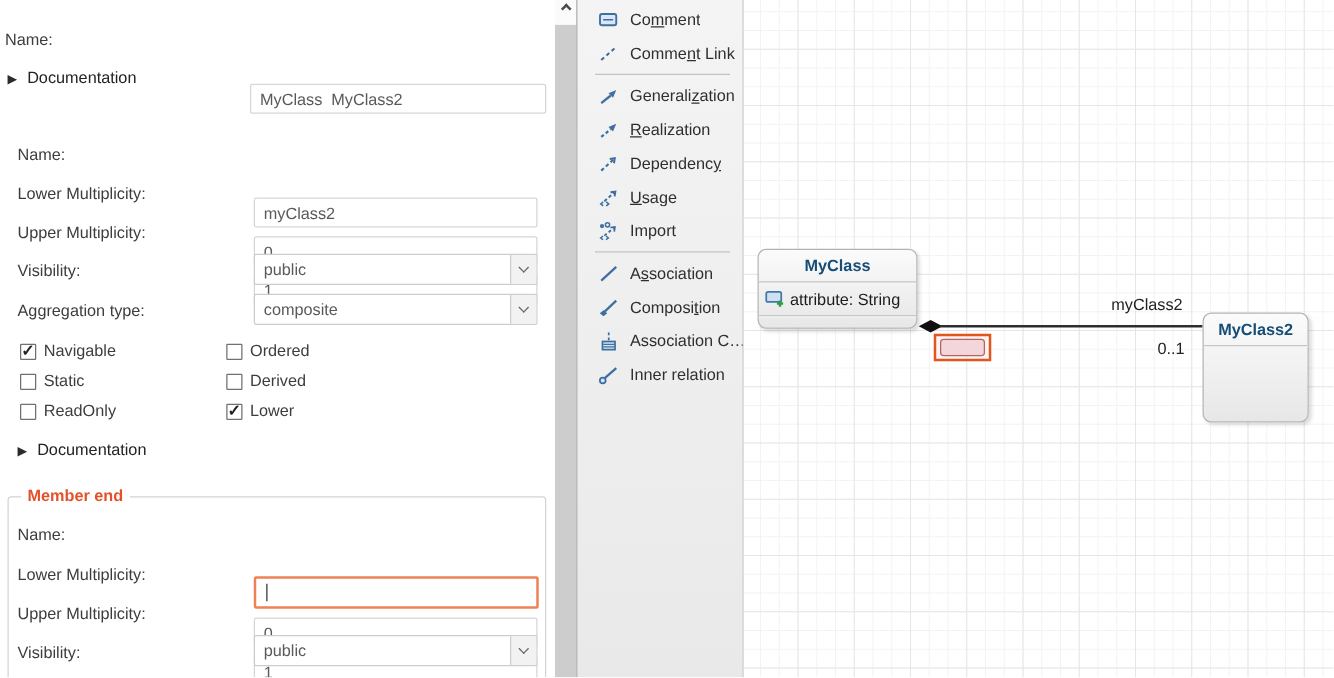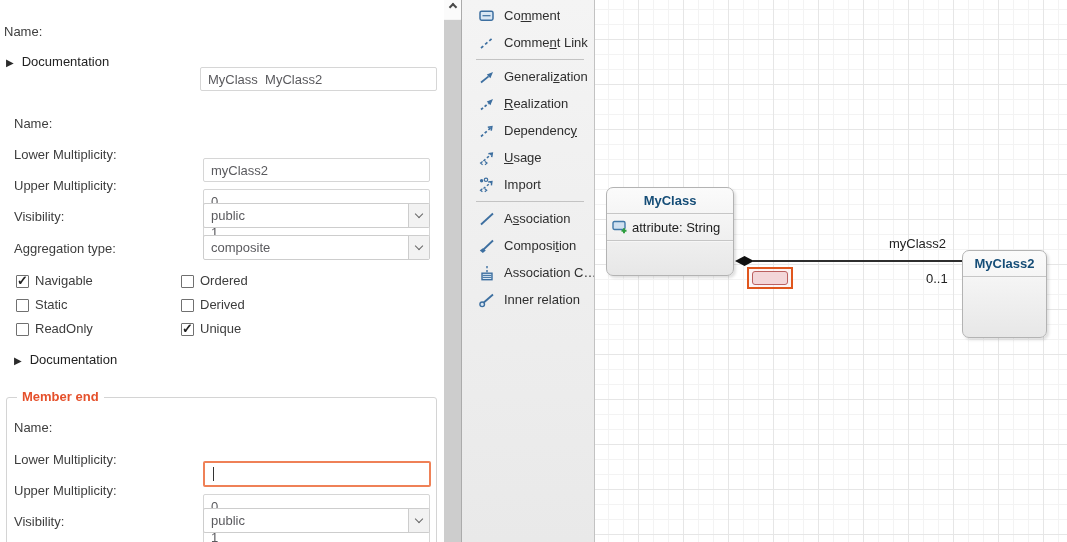--- a/index.html
+++ b/index.html
@@ -150,21 +150,21 @@
     <div class="cbrow" style="left:181px;top:297px">
       <span class="cb"></span>
       <span class="cblabel">Derived</span>
     </div>
     <div class="cbrow" style="left:16px;top:321px">
       <span class="cb"></span>
       <span class="cblabel">ReadOnly</span>
     </div>
     <div class="cbrow" style="left:181px;top:321px">
       <span class="cb checked"></span>
-      <span class="cblabel">Unique</span>
+      <span class="cblabel">Lower</span>
     </div>
 
     <div class="doctoggle" style="left:14px;top:352px">
       <span class="tri"></span>
       <span>Documentation</span>
     </div>
 
     <div class="fieldset" style="top:397px;height:163px">
       <span class="legend">Member end</span>
     </div>
@@ -320,21 +320,21 @@
             <line x1="5.8" y1="10.5" x2="15" y2="2.5" stroke="#3d6fa0" stroke-width="1.8"></line>
             <circle cx="4.2" cy="12.3" r="2.3" fill="#d9e7f4" stroke="#3d6fa0" stroke-width="1.4"></circle>
           </svg>
       </span>
       <span class="pal-label"><span>Inner relation</span><span class="mn"></span><span></span></span>
     </div>
   </div>
 
   <div class="canvas">
 
-    <div class="uml-class" style="left:11px;top:187px;width:128px;height:89px">
+    <div class="uml-class" style="left:11px;top:199px;width:128px;height:64px">
       <div class="uml-head">MyClass</div>
       <div class="uml-attr">
         <span style="display:flex">
           <svg width="16" height="14" viewBox="0 0 16 14">
               <rect x="1" y="1.5" width="12" height="8" rx="1.4" fill="#cfe0f0" stroke="#4178a8" stroke-width="1.4"></rect>
               <line x1="9.5" y1="10.8" x2="14.5" y2="10.8" stroke="#2e9e3f" stroke-width="2"></line>
               <line x1="12" y1="8.3" x2="12" y2="13.3" stroke="#2e9e3f" stroke-width="2"></line>
             </svg>
         </span>
         <span>attribute: String</span>

